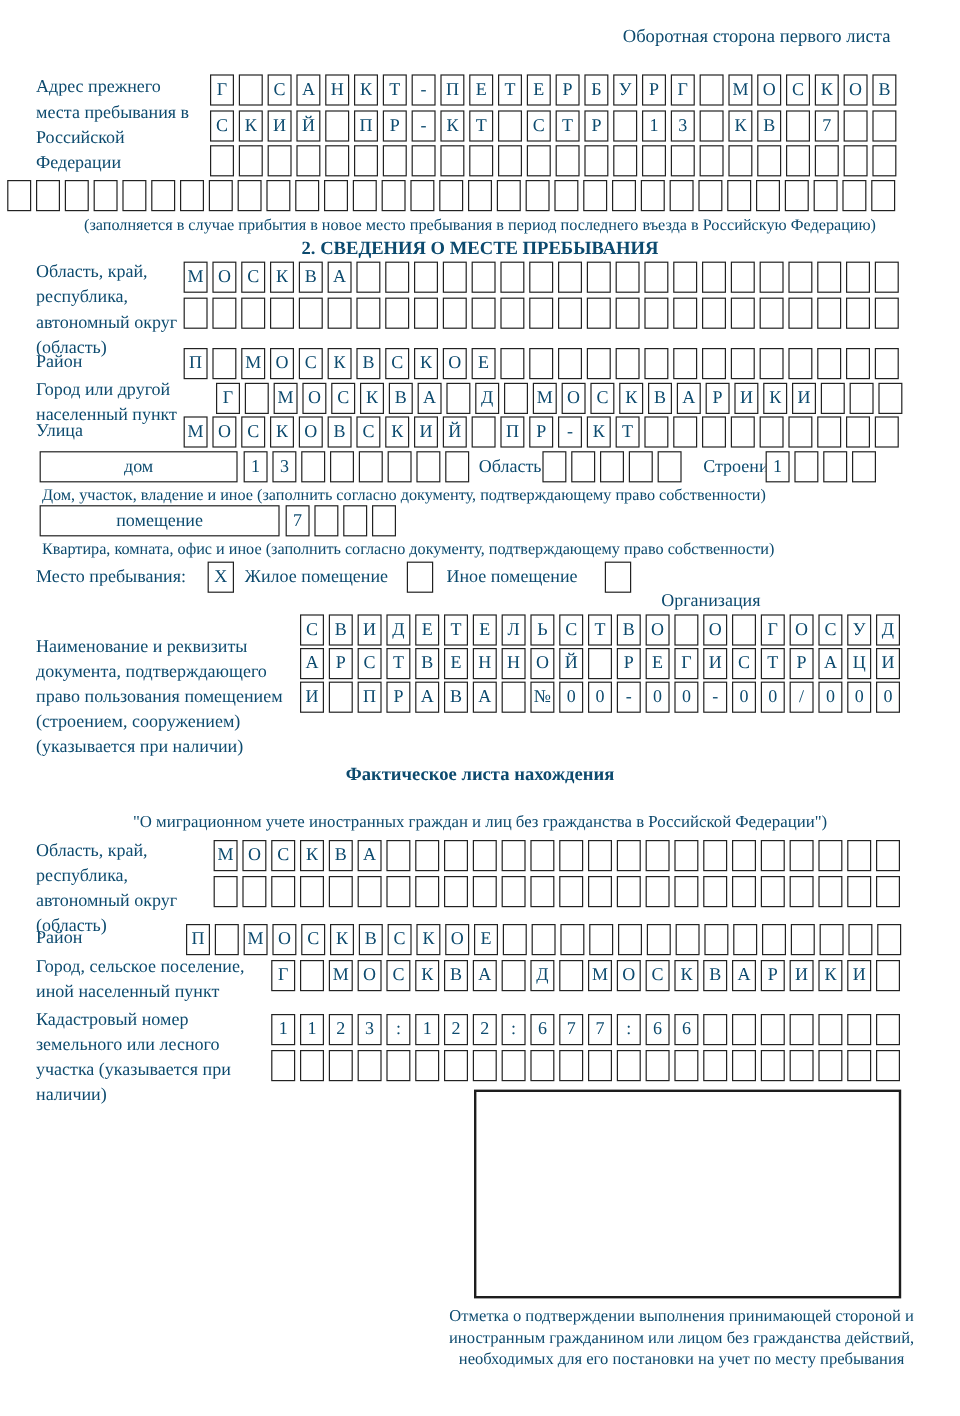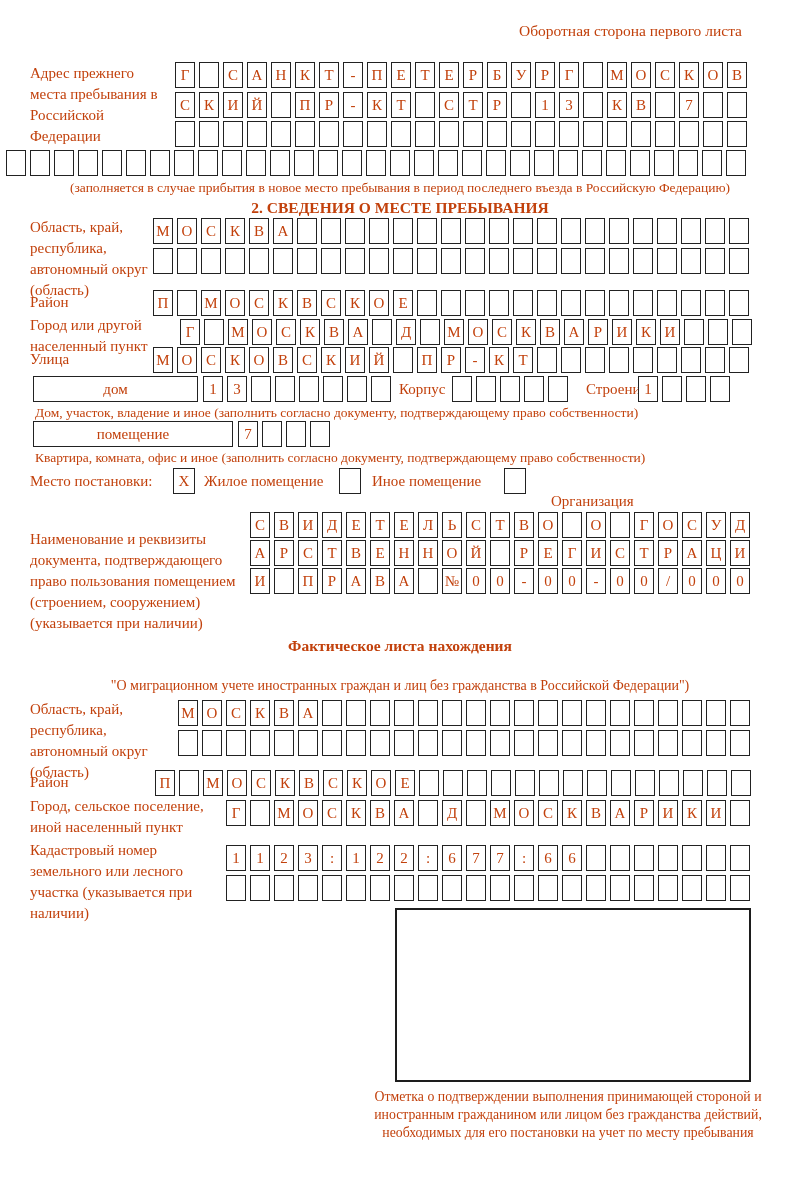--- a/index.html
+++ b/index.html
@@ -1,19 +1,19 @@
 <!DOCTYPE html>
 <html><head>
 <meta charset="utf-8">
 <style>
   * { margin:0; padding:0; box-sizing:border-box; }
   html,body { background:#fff; }
   .page {
     position:relative; width:800px; height:1180px; background:#ffffff;
-    color:#c2410c; font-family:"Liberation Serif", serif; overflow:hidden;
+    color:#0c4a6e; font-family:"Liberation Serif", serif; overflow:hidden;
   }
   .side-note { position:absolute; top:22px; right:58px; font-size:15.5px; }
   .lbl { position:absolute; font-size:15px; line-height:21px; }
   .cellrow { position:absolute; display:flex; gap:4px; }
   .cell {
     width:20px; height:26px; border:1.6px solid #222; background:#fff;
     display:flex; align-items:center; justify-content:center;
     font-size:15px; line-height:1; flex:0 0 20px;
   }
   .widebox {
@@ -300,21 +300,21 @@
   <div class="cellrow" style="left:203px; top:376px;">
       <span class="cell">1</span>
       <span class="cell">3</span>
       <span class="cell"></span>
       <span class="cell"></span>
       <span class="cell"></span>
       <span class="cell"></span>
       <span class="cell"></span>
       <span class="cell"></span>
     </div>
-  <div class="inline-lbl" style="left:399px; top:376px;">Корпус</div>
+  <div class="inline-lbl" style="left:399px; top:376px;">Область</div>
   <div class="cellrow" style="left:452px; top:376px;">
       <span class="cell"></span>
       <span class="cell"></span>
       <span class="cell"></span>
       <span class="cell"></span>
       <span class="cell"></span>
     </div>
   <div class="inline-lbl" style="left:586px; top:376px;">Строение</div>
   <div class="cellrow" style="left:638px; top:376px;">
       <span class="cell">1</span>
@@ -326,21 +326,21 @@
 
   <div class="widebox" style="left:33px; top:421px; width:200px;">помещение</div>
   <div class="cellrow" style="left:238px; top:421px;">
       <span class="cell">7</span>
       <span class="cell"></span>
       <span class="cell"></span>
       <span class="cell"></span>
     </div>
   <div class="caption" style="left:35px; top:450px;">Квартира, комната, офис и иное (заполнить согласно документу, подтверждающему право собственности)</div>
 
-  <div class="inline-lbl" style="left:30px; top:468px;">Место постановки:</div>
+  <div class="inline-lbl" style="left:30px; top:468px;">Место пребывания:</div>
   <div class="chk" style="left:173px; top:468px;">X</div>
   <div class="inline-lbl" style="left:204px; top:468px;">Жилое помещение</div>
   <div class="chk" style="left:339px; top:468px;"></div>
   <div class="inline-lbl" style="left:372px; top:468px;">Иное помещение</div>
   <div class="chk" style="left:504px; top:468px;"></div>
   <div class="inline-lbl" style="left:551px; top:488px;">Организация</div>
 
   <div class="lbl" style="left:30px; top:513px; width:215px;margin-top:16px;">Наименование и реквизиты документа, подтверждающего право пользования помещением (строением, сооружением) (указывается при наличии)</div>
   <div class="cellrow" style="left:250px; top:512px;">
       <span class="cell">С</span>

